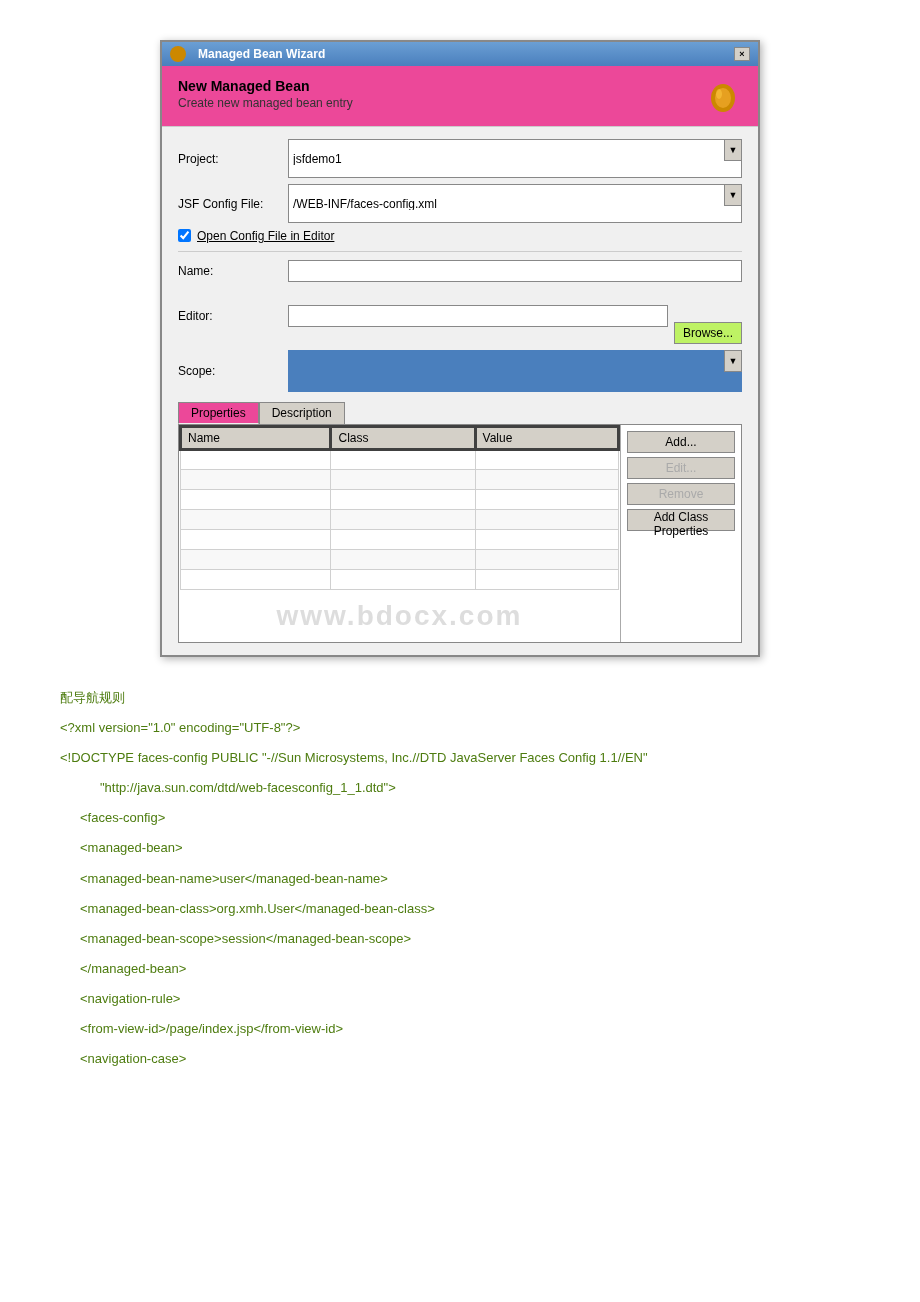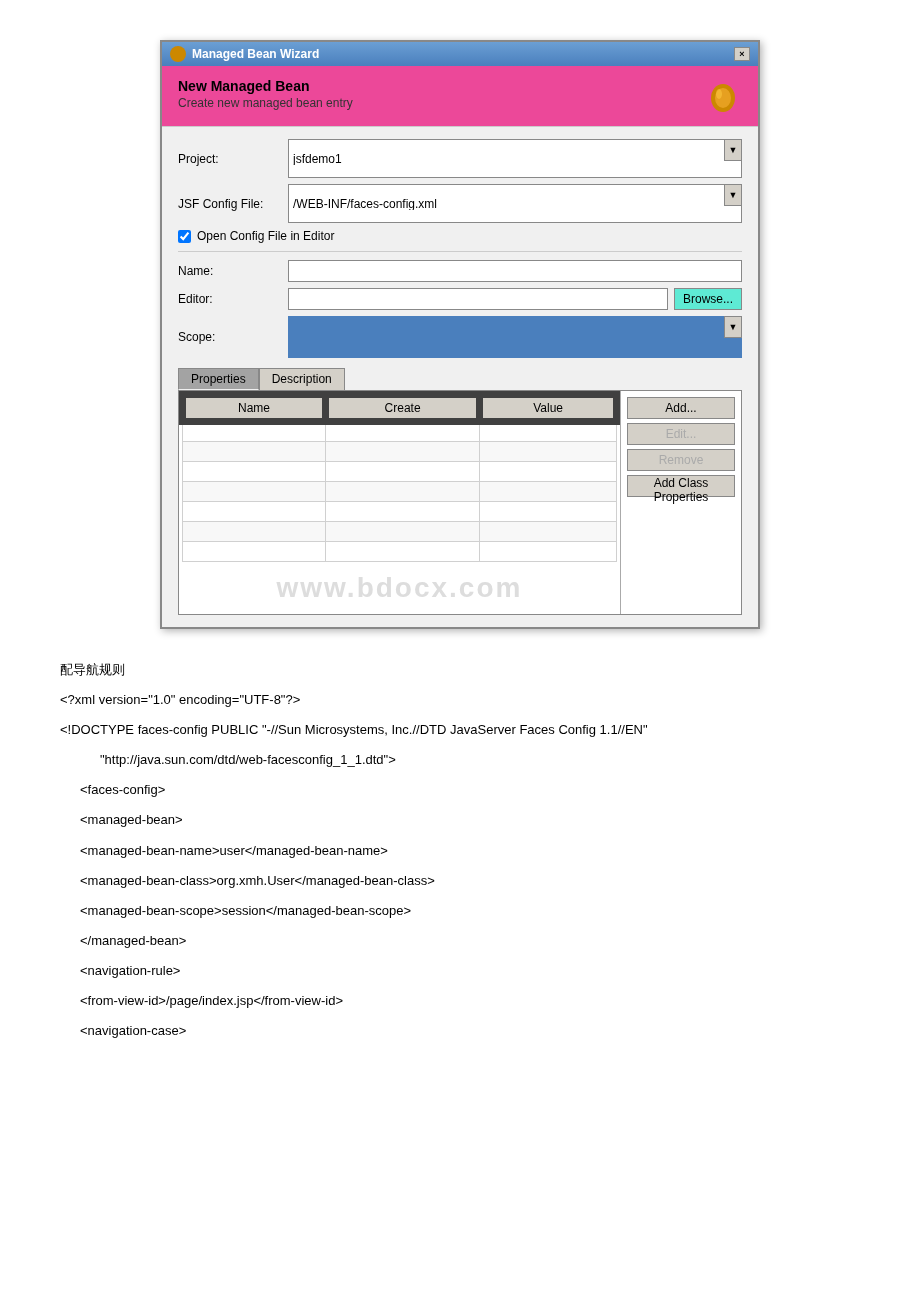--- a/index.html
+++ b/index.html
@@ -27,21 +27,21 @@
       font-size: 12px;
       padding: 4px 8px;
       display: flex;
       align-items: center;
       justify-content: space-between;
     }
 
     .dialog-titlebar-left {
       display: flex;
       align-items: center;
-      gap: 6px;
+      gap: 12px;
     }
 
     .title-icon {
       width: 16px;
       height: 16px;
       background: #cc8800;
       border-radius: 50%;
       display: inline-block;
     }
 
@@ -175,31 +175,33 @@
       align-items: center;
       justify-content: center;
       pointer-events: none;
       font-size: 9px;
     }
 
     .browse-btn {
       margin-left: 6px;
       height: 22px;
       padding: 0 8px;
-      background: #5eead4;
+      background: #bef264;
       border: 1px solid #888888;
       font-size: 12px;
       cursor: pointer;
+      margin-top: 34px;
     }
 
     .checkbox-row {
       display: flex;
-      align-items: center;
+      align-items: flex-start;
       margin-bottom: 8px;
       gap: 6px;
+      text-decoration: underline;
     }
 
     .checkbox-row input[type="checkbox"] {
       width: 13px;
       height: 13px;
     }
 
     .checkbox-row label {
       font-size: 12px;
     }
@@ -223,21 +225,21 @@
     .tab {
       padding: 3px 12px;
       font-size: 12px;
       border: 1px solid #888888;
       background: #d4d0c8;
       cursor: pointer;
       border-bottom: none;
     }
 
     .tab.active {
-      background: #a3a3a3;
+      background: #ec4899;
       border-bottom: 1px solid #f0f0f0;
       z-index: 1;
       position: relative;
     }
 
     .tab-content {
       border: 1px solid #888888;
       background: #ffffff;
       padding: 0;
     }
@@ -254,23 +256,23 @@
     }
 
     .props-table {
       width: 100%;
       border-collapse: collapse;
       font-size: 12px;
     }
 
     .props-table th {
       background: #d4d0c8;
-      border: 7px solid #404040;
+      border: 3px solid #404040;
       padding: 3px 6px;
-      text-align: center;
+      text-align: left;
       font-weight: normal;
       font-size: 12px;
     }
 
     .props-table td {
       border: 1px solid #d0d0d0;
       padding: 3px 6px;
       height: 20px;
       font-size: 12px;
     }
@@ -314,21 +316,21 @@
       letter-spacing: 2px;
       pointer-events: none;
       user-select: none;
     }
 
     
     .text-content {
       margin-top: 20px;
       font-size: 13px;
       line-height: 1.7;
-      color: #000000;
+      color: #4d7c0f;
     }
 
     .text-content p {
       margin-bottom: 8px;
     }
 
     .text-content .indent {
       margin-left: 40px;
     }
 
@@ -421,21 +423,21 @@
         <div class="tab active">Properties</div>
         <div class="tab">Description</div>
       </div>
       <div class="tab-content">
         <div class="properties-table-area">
           <div class="table-wrapper">
             <table class="props-table">
               <thead>
                 <tr>
                   <th>Name</th>
-                  <th>Create</th>
+                  <th>Class</th>
                   <th>Value</th>
                 </tr>
               </thead>
               <tbody id="props-tbody">
 
               <tr>
                     <td></td>
                     <td></td>
                     <td></td>
                   </tr>

